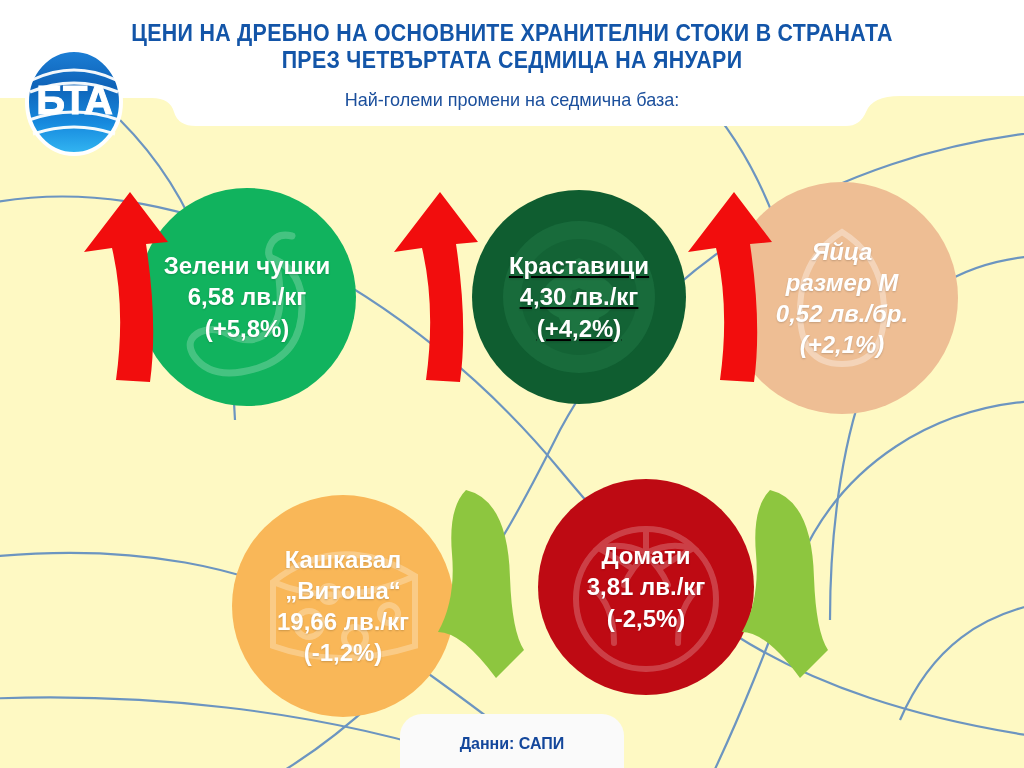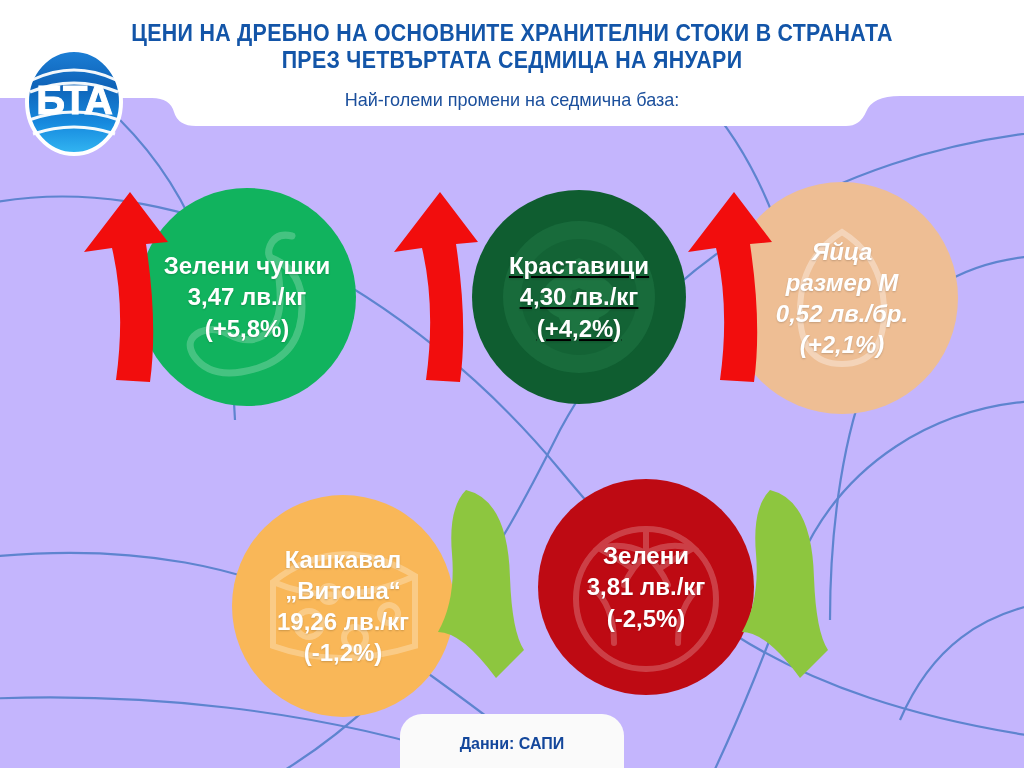--- a/index.html
+++ b/index.html
@@ -9,21 +9,21 @@
   }
   body {
     font-family: "Liberation Sans", "DejaVu Sans", sans-serif;
   }
 
   #infographic {
     position: relative;
     width: 1024px;
     height: 768px;
     overflow: hidden;
-    background: #c4b5fd;
+    background: #fef9c3;
   }
 
   
   .bg-curves {
     position: absolute;
     inset: 0;
     width: 1024px;
     height: 768px;
     pointer-events: none;
   }
@@ -224,21 +224,21 @@
 
   <div class="bubble" id="bubble-green-peppers">
     <svg class="watermark" width="190" height="190" viewBox="0 0 190 190">
       <g fill="none" stroke="#FFFFFF" stroke-width="7" opacity="0.22" stroke-linecap="round">
         <path d="M 140 34 q -16 -4 -22 10 q -4 10 4 16"></path>
         <path d="M 124 58 q 26 12 26 46 q 0 48 -44 62 q -46 14 -64 -12 q -10 -16 6 -24 q 14 -6 28 2 q 26 14 44 -6 q 14 -16 4 -68 Z"></path>
       </g>
     </svg>
     <div class="labels">
       <div class="b-name">Зелени чушки</div>
-      <div class="b-price">3,47 лв./кг</div>
+      <div class="b-price">6,58 лв./кг</div>
       <div class="b-delta">(+5,8%)</div>
     </div>
   </div>
 
   <div class="bubble" id="bubble-cucumbers">
     <svg class="watermark" width="190" height="190" viewBox="0 0 190 190">
       <g opacity="0.30">
         <circle cx="95" cy="95" r="76" fill="#2E8B57"></circle>
         <circle cx="95" cy="95" r="58" fill="#1F7043"></circle>
         <g fill="#3FA96A">
@@ -275,40 +275,40 @@
         <path d="M 30 76 Q 96 104, 172 70"></path>
         <circle cx="66" cy="118" r="13"></circle>
         <circle cx="112" cy="132" r="11"></circle>
         <circle cx="146" cy="108" r="9"></circle>
         <circle cx="86" cy="88" r="8"></circle>
       </g>
     </svg>
     <div class="labels">
       <div class="b-name">Кашкавал
 „Витоша“</div>
-      <div class="b-price">19,26 лв./кг</div>
+      <div class="b-price">19,66 лв./кг</div>
       <div class="b-delta">(-1,2%)</div>
     </div>
   </div>
 
   <div class="bubble" id="bubble-tomatoes">
     <svg class="watermark" width="200" height="200" viewBox="0 0 200 200">
       <g fill="none" stroke="#FFFFFF" stroke-width="6" opacity="0.22" stroke-linecap="round">
         <circle cx="100" cy="112" r="70"></circle>
         <path d="M 100 42 L 100 68"></path>
         <path d="M 100 66 q -26 -12 -46 -4 q 18 10 30 18"></path>
         <path d="M 100 66 q 26 -12 46 -4 q -18 10 -30 18"></path>
         <path d="M 100 68 q -14 12 -22 30"></path>
         <path d="M 100 68 q 14 12 22 30"></path>
         <path d="M 46 100 q 22 18 22 56"></path>
         <path d="M 154 100 q -22 18 -22 56"></path>
       </g>
     </svg>
     <div class="labels">
-      <div class="b-name">Зелени</div>
+      <div class="b-name">Домати</div>
       <div class="b-price">3,81 лв./кг</div>
       <div class="b-delta">(-2,5%)</div>
     </div>
   </div>
 
   <div class="footer-pill">
     <span class="src-text">Данни: САПИ</span>
   </div>
 
 </div>

